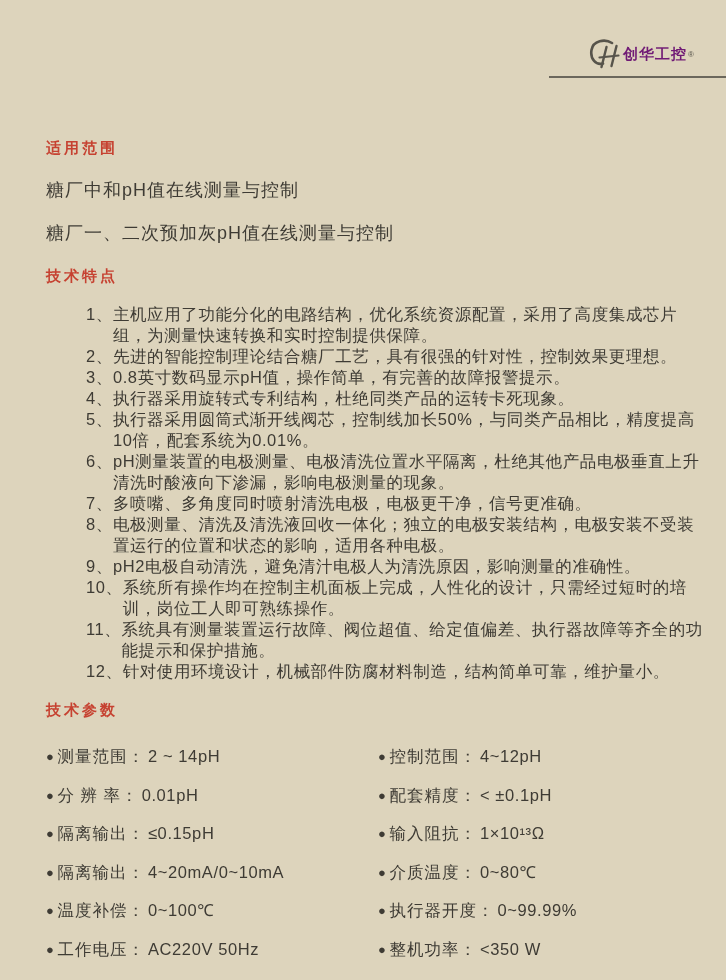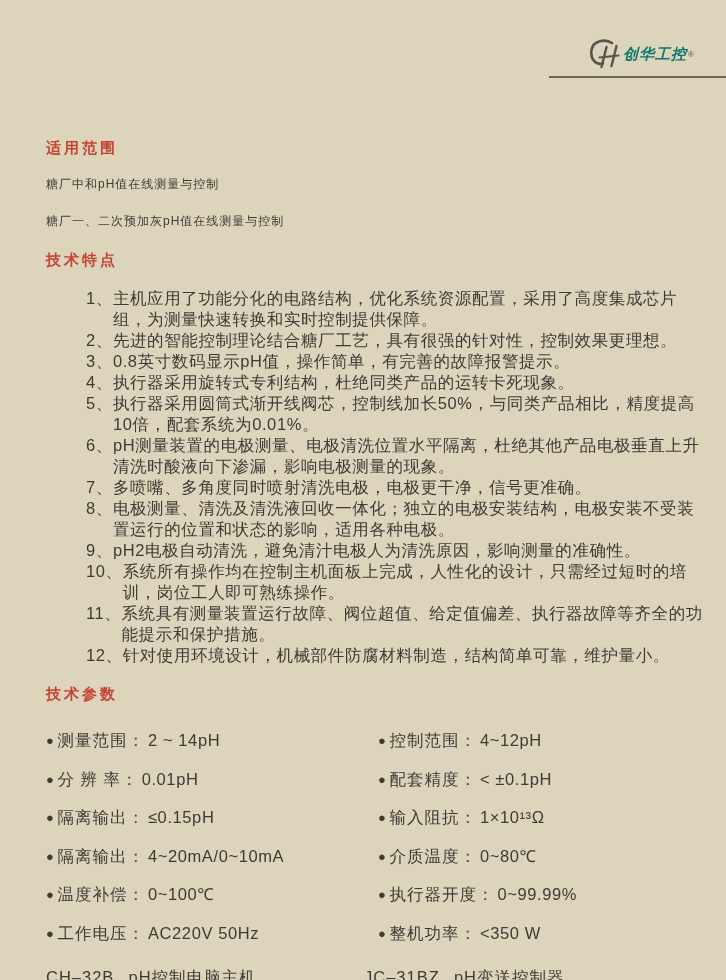--- a/index.html
+++ b/index.html
@@ -19,23 +19,22 @@
     top: 38px;
     right: 32px;
     display: flex;
     align-items: center;
     color: #57544b;
   }
   .logo-mark { display:block; margin-right: 2px; }
   .logo-text {
     font-size: 15px;
     font-weight: bold;
-    font-style: italic;
     letter-spacing: 1px;
-    color: #0f766e;
+    color: #701a75;
   }
   .logo-reg {
     font-size: 8px;
     vertical-align: super;
     margin-left: 1px;
     color: #57544b;
   }
   .header-rule {
     position: absolute;
     top: 76px;
@@ -57,21 +56,21 @@
     font-size: 15px;
     font-weight: bold;
     letter-spacing: 3px;
     line-height: 24px;
   }
 
   
   .scope { margin-bottom: 14px; }
   .scope .section-title { margin-bottom: 6px; }
   .scope-line {
-    font-size: 12px;
+    font-size: 18px;
     line-height: 25px;
     letter-spacing: 1px;
   }
 
   
   .features .section-title { margin-bottom: 7px; }
   .features-list { list-style: none; }
   .feature-item {
     display: flex;
     font-size: 16.5px;

